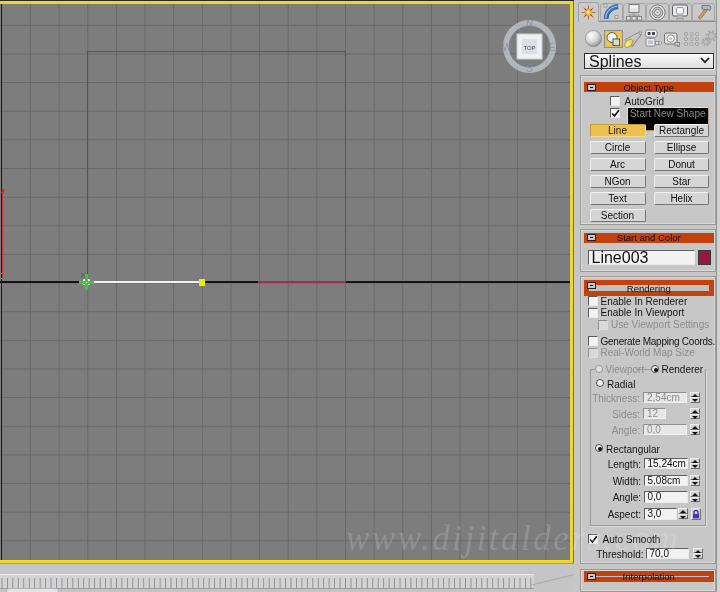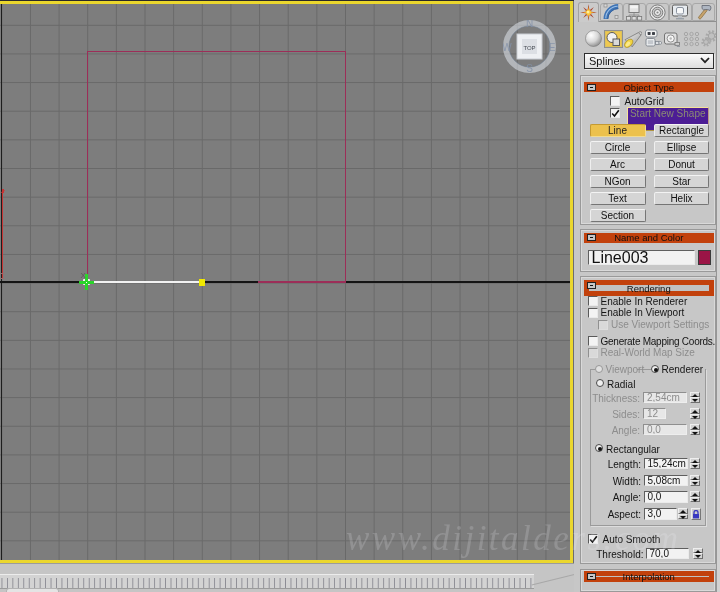--- a/index.html
+++ b/index.html
@@ -238,53 +238,53 @@
   <svg class="abs" style="left:127px;top:30px" width="17" height="17" viewBox="0 0 17 17">
     <circle cx="10.5" cy="6" r="4.6" fill="none" stroke="#a9a9a9" stroke-width="2.6" stroke-dasharray="2 1.6"></circle>
     <circle cx="10.5" cy="6" r="3.2" fill="#c0c0c0" stroke="#9c9c9c" stroke-width="0.8"></circle>
     <circle cx="5" cy="12" r="3.6" fill="none" stroke="#a9a9a9" stroke-width="2.2" stroke-dasharray="1.7 1.4"></circle>
     <circle cx="5" cy="12" r="2.4" fill="#c0c0c0" stroke="#9c9c9c" stroke-width="0.8"></circle>
   </svg>
 
   <div class="abs" style="left:9.5px;top:52.5px;width:130.5px;height:16.5px;
        background:linear-gradient(#fbfbfb,#dedede);border:1px solid #2e2e2e;
        box-shadow:1px 1px 0 #e9e9e9"></div>
-  <div class="lbl" style="left:15px;top:56px;font-size:11px">Splines</div>
+  <div class="lbl" style="left:15px;top:56px;font-size:16px">Splines</div>
   <svg class="abs" style="left:126px;top:57px" width="10" height="7" viewBox="0 0 10 7">
     <path d="M1 1 L5 5.2 L9 1" fill="none" stroke="#222" stroke-width="1.8"></path>
   </svg>
 
   <div class="rollout" style="left:5.5px;top:74.5px;width:136.5px;height:150.5px"></div>
   <div class="rhead" style="left:10px;top:82px;width:129.5px;height:10px;">Object Type</div>
   <div class="minus" style="left:12.5px;top:84px"></div>
   <div class="cb" style="left:35.5px;top:95.5px"></div>
   <div class="lbl" style="left:50.5px;top:95.5px">AutoGrid</div>
   <div class="cb" style="left:35.5px;top:107.5px">
     <svg width="9" height="9" viewBox="0 0 9 9" style="position:absolute;left:0;top:0">
       <path d="M1.2 4.5 L3.5 7 L7.8 1.2" fill="none" stroke="#111" stroke-width="1.6"></path>
       </svg>
   </div>
-  <div class="abs" style="left:53px;top:107px;width:81.5px;height:24px;background:#4c1d95;
+  <div class="abs" style="left:53px;top:107px;width:81.5px;height:24px;background:#000000;
        border:1px solid;border-color:#f5e098 #b98 #b09440 #f5e098;font-size:10px;color:#8b8b74;
        text-align:center;line-height:11px;white-space:nowrap;overflow:hidden">Start New Shape</div>
   <div class="btn" style="left:15.5px;top:124px;width:56px;height:12.5px;line-height:11px;
        background:#ecc14d;border-color:#c49a32 #f2dc90 #f2dc90 #c49a32;color:#222">Line</div>
   <div class="btn" style="left:80px;top:124px;width:55px;height:12.5px;line-height:11px">Rectangle</div>
   <div class="btn" style="left:15.5px;top:141px;width:56px;height:12.5px;line-height:11px">Circle</div>
   <div class="btn" style="left:80px;top:141px;width:55px;height:12.5px;line-height:11px">Ellipse</div>
   <div class="btn" style="left:15.5px;top:158px;width:56px;height:12.5px;line-height:11px">Arc</div>
   <div class="btn" style="left:80px;top:158px;width:55px;height:12.5px;line-height:11px">Donut</div>
   <div class="btn" style="left:15.5px;top:175px;width:56px;height:12.5px;line-height:11px">NGon</div>
   <div class="btn" style="left:80px;top:175px;width:55px;height:12.5px;line-height:11px">Star</div>
   <div class="btn" style="left:15.5px;top:192px;width:56px;height:12.5px;line-height:11px">Text</div>
   <div class="btn" style="left:80px;top:192px;width:55px;height:12.5px;line-height:11px">Helix</div>
   <div class="btn" style="left:15.5px;top:209px;width:56px;height:12.5px;line-height:11px">Section</div>
 
   <div class="rollout" style="left:5.5px;top:228.5px;width:136.5px;height:43px"></div>
-  <div class="rhead" style="left:10px;top:232.5px;width:129.5px;height:10px;">Name and Color</div>
+  <div class="rhead" style="left:10px;top:232.5px;width:129.5px;height:10px;">Start and Color</div>
   <div class="minus" style="left:12.5px;top:234px"></div>
   <div class="field" style="left:13.5px;top:249.5px;width:107px;height:15px;line-height:14px;font-size:16px">Line003</div>
   <div class="abs" style="left:123.5px;top:249.5px;width:13px;height:15px;background:#9b1446;border:1px solid #3a3a3a"></div>
 
   <div class="rollout" style="left:5.5px;top:276px;width:136.5px;height:288px"></div>
   <div class="rhead" style="left:10px;top:280px;width:129.5px;height:16px;">Rendering</div>
   <div class="minus" style="left:12.5px;top:282px"></div>
   <div class="cb" style="left:13.5px;top:296px"></div>
   <div class="lbl" style="left:26.5px;top:295.5px">Enable In Renderer</div>
   <div class="cb" style="left:13.5px;top:307.5px"></div>

